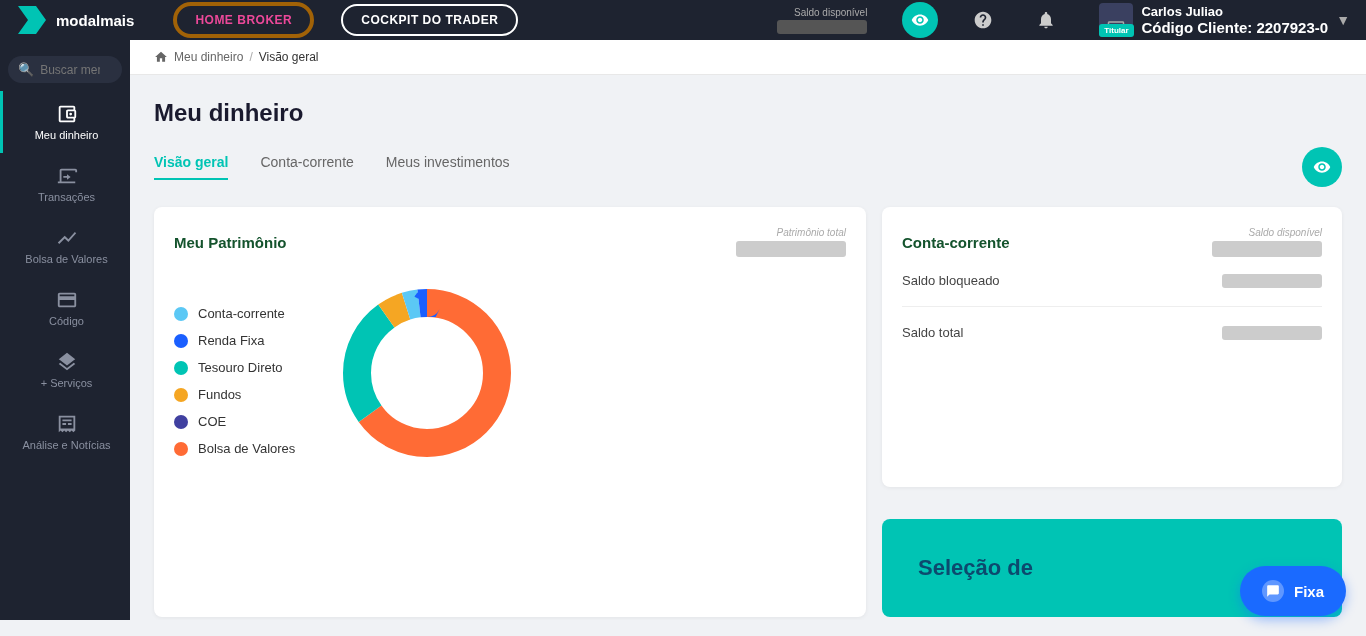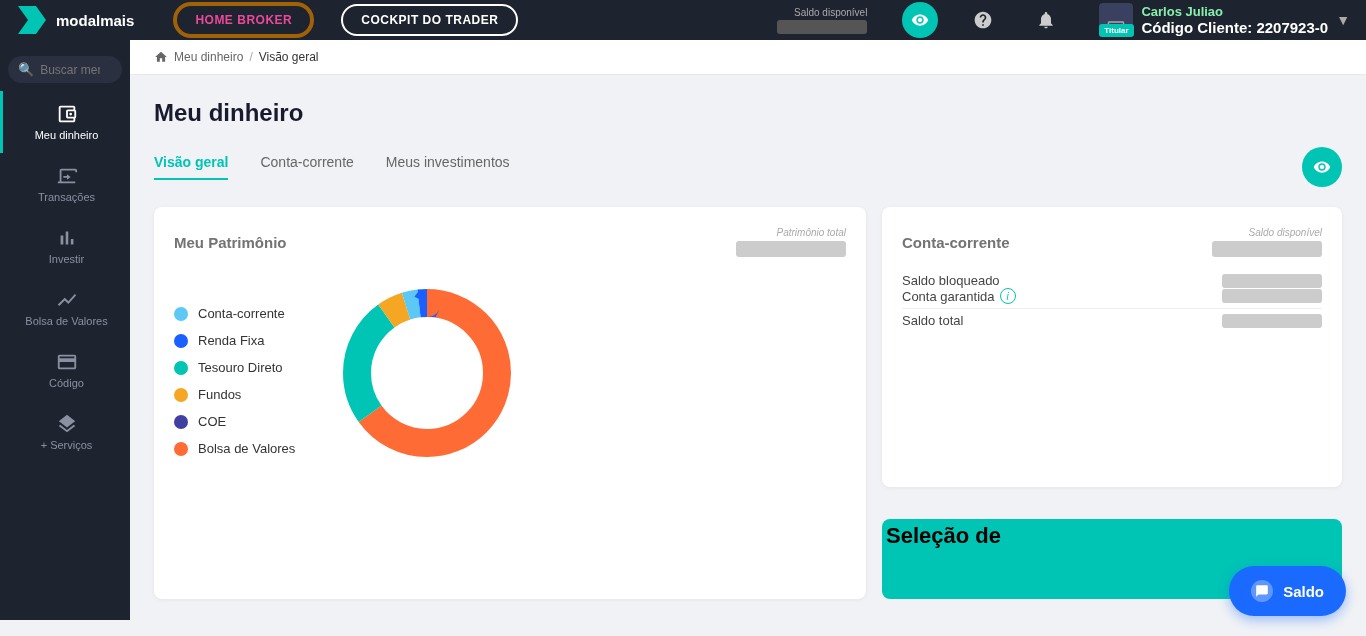--- a/index.html
+++ b/index.html
@@ -54,21 +54,21 @@
     .icon-circle { background: transparent; border: none; color: #ccc; font-size: 18px; }
     .user-area { display: flex; align-items: center; gap: 8px; margin-left: 8px; }
     .user-avatar {
       width: 34px; height: 34px;
       background: #3a4060;
       border-radius: 4px;
       display: flex; align-items: flex-end; justify-content: center;
       color: #fff; font-size: 12px;
     }
     .user-info { display: flex; flex-direction: column; }
-    .user-name { color: #86efac; font-size: 13px; font-weight: 600; }
+    .user-name { color: #ffffff; font-size: 13px; font-weight: 600; }
     .user-code { color: #aaa; font-size: 15px; }
     .user-code span { color: #fff; font-weight: 600; }
     .titular-badge {
       background: #00c4b4;
       color: #fff;
       font-size: 9px;
       font-weight: 700;
       padding: 2px 5px;
       border-radius: 3px;
       margin-top: 2px;
@@ -201,21 +201,21 @@
     }
     .patrimony-card { flex: 1; min-height: 360px; }
     .conta-card { width: 460px; min-height: 280px; }
 
     .card-header {
       display: flex;
       align-items: center;
       justify-content: space-between;
       margin-bottom: 16px;
     }
-    .card-title { font-size: 15px; font-weight: 700; color: #737373; }
+    .card-title { font-size: 15px; font-weight: 700; color: #14532d; }
     .card-value-area { display: flex; flex-direction: column; align-items: flex-end; }
     .card-value-label { font-size: 10px; color: #aaa; font-style: italic; }
     .card-value-bar { background: #ccc; width: 110px; height: 16px; border-radius: 3px; margin-top: 3px; }
 
     
     .legend { display: flex; flex-direction: column; gap: 12px; margin-top: 16px; }
     .legend-item { display: flex; align-items: center; gap: 10px; font-size: 13px; color: #333; }
     .legend-dot { width: 14px; height: 14px; border-radius: 50%; flex-shrink: 0; }
 
     
@@ -230,35 +230,35 @@
       height: 200px;
       flex-shrink: 0;
       position: relative;
     }
     .donut-wrapper svg {
       width: 200px;
       height: 200px;
     }
 
     
-    .conta-rows { display: flex; flex-direction: column; margin-top: 8px; }
+    .conta-rows { display: flex; flex-direction: column; gap: 14px; margin-top: 8px; }
     .conta-row { display: flex; justify-content: space-between; align-items: center; }
     .conta-row-label { font-size: 13px; color: #444; display: flex; align-items: center; gap: 5px; }
     .conta-row-value { background: #ccc; width: 100px; height: 14px; border-radius: 3px; }
     .conta-divider { border: none; border-top: 1px solid #eee; margin: 4px 0; }
     .info-icon { width: 16px; height: 16px; border-radius: 50%; border: 1px solid #00c4b4; color: #00c4b4; font-size: 10px; display: inline-flex; align-items: center; justify-content: center; font-style: italic; }
     .conta-actions { display: flex; justify-content: space-around; margin-top: 20px; padding-top: 16px; border-top: 1px solid #eee; }
     .conta-action-btn { color: #00c4b4; font-size: 12px; font-weight: 700; cursor: pointer; letter-spacing: 0.5px; background: none; border: none; }
 
     
     .selecao-card {
       background: #00c4b4;
       border-radius: 8px;
-      padding: 4px;
-      color: #000000;
+      padding: 36px;
+      color: #0c4a6e;
       margin-top: 16px;
       width: 460px;
       min-height: 80px;
       position: relative;
       overflow: hidden;
     }
     .selecao-title { font-size: 22px; font-weight: 700; }
 
     
     .chat-btn {
@@ -350,26 +350,20 @@
       <span class="sidebar-item-label">Meu dinheiro</span>
     </div>
 
     <div class="sidebar-item">
       <svg viewBox="0 0 24 24" fill="currentColor">
         <path d="M21 18H6V6h15v2h2V6c0-1.1-.9-2-2-2H6c-1.1 0-2 .9-2 2v12H2v2h19v-2zm-9-6H8v2h4v2l4-3-4-3v2z"></path>
       </svg>
       <span class="sidebar-item-label">Transações</span>
     </div>
 
-    <div class="sidebar-item">
-      <svg viewBox="0 0 24 24" fill="currentColor">
-        <path d="M5 9.2h3V19H5V9.2zM10.6 5h2.8v14h-2.8V5zm5.6 8H19v6h-2.8v-6z"></path>
-      </svg>
-      <span class="sidebar-item-label">Investir</span>
-    </div>
 
     <div class="sidebar-item">
       <svg viewBox="0 0 24 24" fill="currentColor">
         <path d="M3.5 18.49l6-6.01 4 4L22 6.92l-1.41-1.41-7.09 7.97-4-4L2 16.99z"></path>
       </svg>
       <span class="sidebar-item-label">Bolsa de Valores</span>
     </div>
 
     <div class="sidebar-item">
       <svg viewBox="0 0 24 24" fill="currentColor">
@@ -378,20 +372,26 @@
       <span class="sidebar-item-label">Código</span>
     </div>
 
     <div class="sidebar-item">
       <svg viewBox="0 0 24 24" fill="currentColor">
         <path d="M11.99 18.54l-7.37-5.73L3 14.07l9 7 9-7-1.63-1.27-7.38 5.74zm.01-2.69l7.37-5.73L21 8.93l-9-7-9 7 1.63 1.19L12 15.85z"></path>
       </svg>
       <span class="sidebar-item-label">+ Serviços</span>
     </div>
 
+    <div class="sidebar-item">
+      <svg viewBox="0 0 24 24" fill="currentColor">
+        <path d="M5 3H3v18l2-2 2 2 2-2 2 2 2-2 2 2 2-2 2 2 2-2V3H5zm14 14H5V5h14v12zm-8-4H7v-2h4v2zm6-4H7V7h10v2zm0 4h-4v-2h4v2z"></path>
+      </svg>
+      <span class="sidebar-item-label">Análise e Notícias</span>
+    </div>
   </aside>
 
   <main class="content">
 
     <div class="breadcrumb">
       <svg width="14" height="14" viewBox="0 0 24 24" fill="#666">
         <path d="M10 20v-6h4v6h5v-8h3L12 3 2 12h3v8z"></path>
       </svg>
       <span class="breadcrumb-link">Meu dinheiro</span>
       <span class="breadcrumb-sep">/</span>
@@ -480,27 +480,20 @@
                 <span class="card-value-label">Saldo disponível</span>
                 <div class="card-value-bar"></div>
               </div>
             </div>
 
             <div class="conta-rows">
               <div class="conta-row">
                 <span class="conta-row-label">Saldo bloqueado</span>
                 <div class="conta-row-value"></div>
               </div>
-              <div class="conta-row">
-                <span class="conta-row-label">
-                  Conta garantida
-                  <span class="info-icon">i</span>
-                </span>
-                <div class="conta-row-value"></div>
-              </div>
               <hr class="conta-divider">
               <div class="conta-row">
                 <span class="conta-row-label">Saldo total</span>
                 <div class="conta-row-value"></div>
               </div>
             </div>
 
           </div>
 
           <div class="selecao-card">
@@ -512,14 +505,14 @@
     </div>
   </main>
 </div>
 
 <div class="chat-btn">
   <div class="chat-bubble-icon">
     <svg width="14" height="14" viewBox="0 0 24 24" fill="white">
       <path d="M20 2H4c-1.1 0-2 .9-2 2v18l4-4h14c1.1 0 2-.9 2-2V4c0-1.1-.9-2-2-2z"></path>
     </svg>
   </div>
-  <span>Saldo</span>
+  <span>Fixa</span>
 </div>
 
 </body></html>

